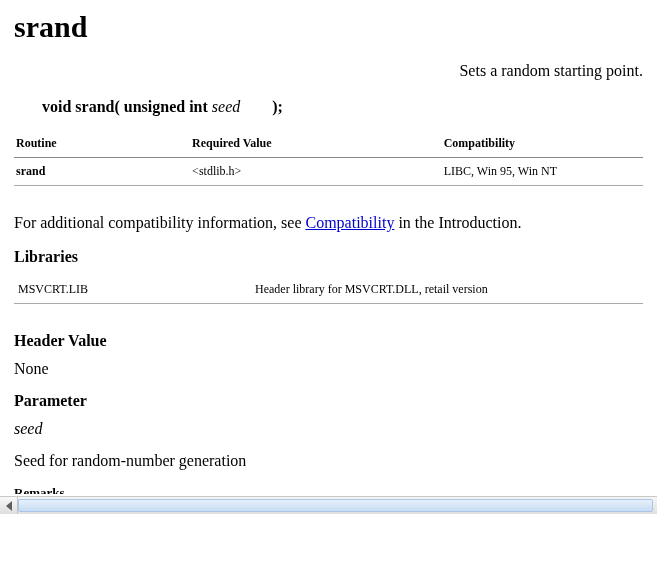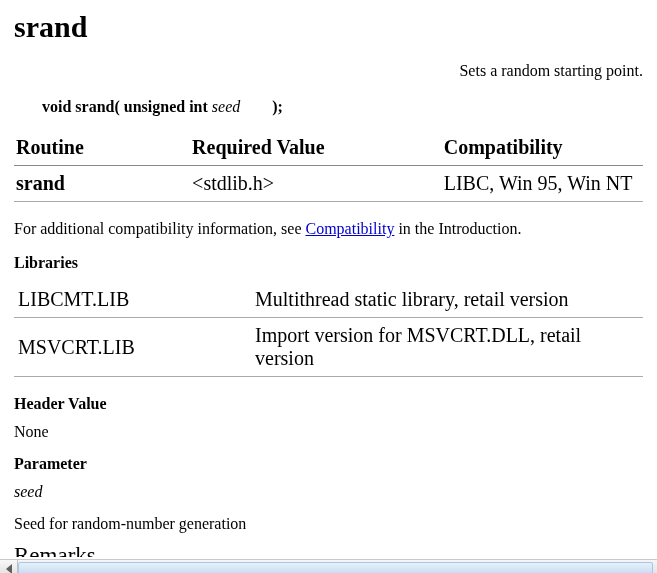--- a/index.html
+++ b/index.html
@@ -29,22 +29,22 @@
       font-weight: bold;
       margin-left: 28px;
     }
     .signature .param-name {
       font-style: italic;
       font-weight: normal;
     }
     table {
       width: 100%;
       border-collapse: collapse;
-      margin-bottom: 18px;
-      font-size: 20px;
+      margin-bottom: 28px;
+      font-size: 12px;
     }
     th {
       text-align: left;
       font-weight: bold;
       padding: 6px 6px 6px 2px;
       border-bottom: 1px solid #888;
     }
     td {
       padding: 6px 6px 6px 2px;
       border-bottom: 1px solid #aaa;
@@ -69,22 +69,22 @@
       margin: 0 0 14px 0;
     }
     .param-name-block {
       font-style: italic;
       margin: 0 0 14px 0;
     }
     .param-desc {
       margin: 0 0 14px 0;
     }
     .cutoff {
-      font-weight: normal;
-      font-size: 23px;
+      font-weight: bold;
+      font-size: 13px;
       height: 10px;
       overflow: hidden;
       line-height: 17px;
     }
     .scrollbar {
       position: relative;
       height: 17px;
       background: linear-gradient(#f5f5f5,#e0e0e0);
       border-top: 1px solid #c9c9c9;
       margin: 2px -14px -8px -14px;
@@ -146,26 +146,22 @@
 
 <p class="compat-note">
   <span>For additional compatibility information, see </span><a href="#">Compatibility</a><span> in the Introduction.</span>
 </p>
 
 <p class="section-heading">Libraries</p>
 
 <table class="table-libs">
   <tbody>
     <tr>
-      <td>LIBCMT.LIB</td>
-      <td>Multithread static library, retail version</td>
-    </tr>
-    <tr>
       <td>MSVCRT.LIB</td>
-      <td>Import version for MSVCRT.DLL, retail version</td>
+      <td>Header library for MSVCRT.DLL, retail version</td>
     </tr>
   </tbody>
 </table>
 
 <p class="section-heading">Header Value</p>
 <p class="retval-text">None</p>
 
 <p class="section-heading">Parameter</p>
 <p class="param-name-block">seed</p>
 <p class="param-desc">Seed for random-number generation</p>

